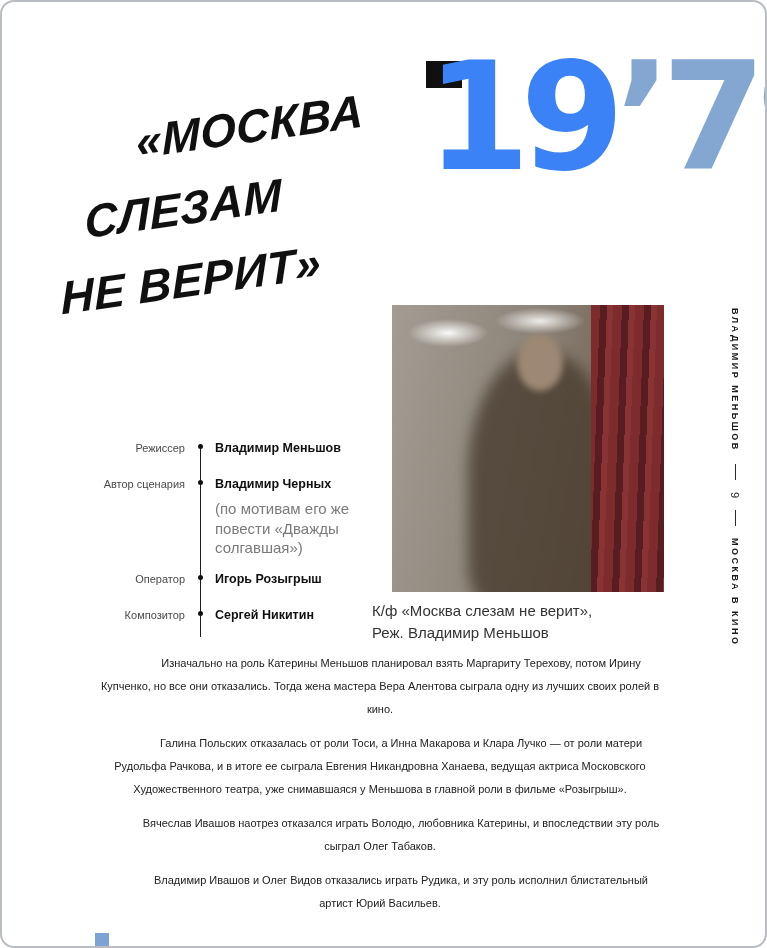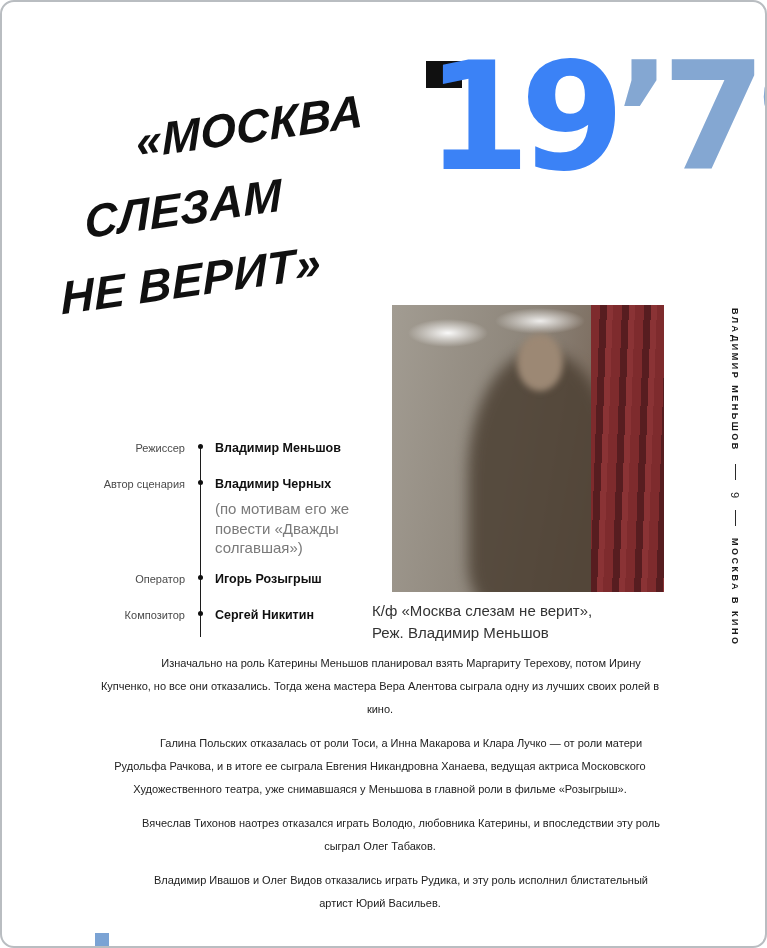--- a/index.html
+++ b/index.html
@@ -168,19 +168,19 @@
   </div>
 
   <div class="caption">
     <div>К/ф «Москва слезам не верит»,</div>
     <div>Реж. Владимир Меньшов</div>
   </div>
 
   <div class="body-text">
     <p>Изначально на роль Катерины Меньшов планировал взять Маргариту Терехову, потом Ирину Купченко, но все они отказались. Тогда жена мастера Вера Алентова сыграла одну из лучших своих ролей в кино.</p>
     <p>Галина Польских отказалась от роли Тоси, а Инна Макарова и Клара Лучко — от роли матери Рудольфа Рачкова, и в итоге ее сыграла Евгения Никандровна Ханаева, ведущая актриса Московского Художественного театра, уже снимавшаяся у Меньшова в главной роли в фильме «Розыгрыш».</p>
-    <p>Вячеслав Тихонов наотрез отказался играть Володю, любовника Катерины, и впоследствии эту роль сыграл Олег Табаков.</p>
+    <p>Вячеслав Ивашов наотрез отказался играть Володю, любовника Катерины, и впоследствии эту роль сыграл Олег Табаков.</p>
     <p>Владимир Ивашов и Олег Видов отказались играть Рудика, и эту роль исполнил блистательный артист Юрий Васильев.</p>
   </div>
 
   <div class="blue-marker"></div>
 
 </div>
 
 </body></html>

